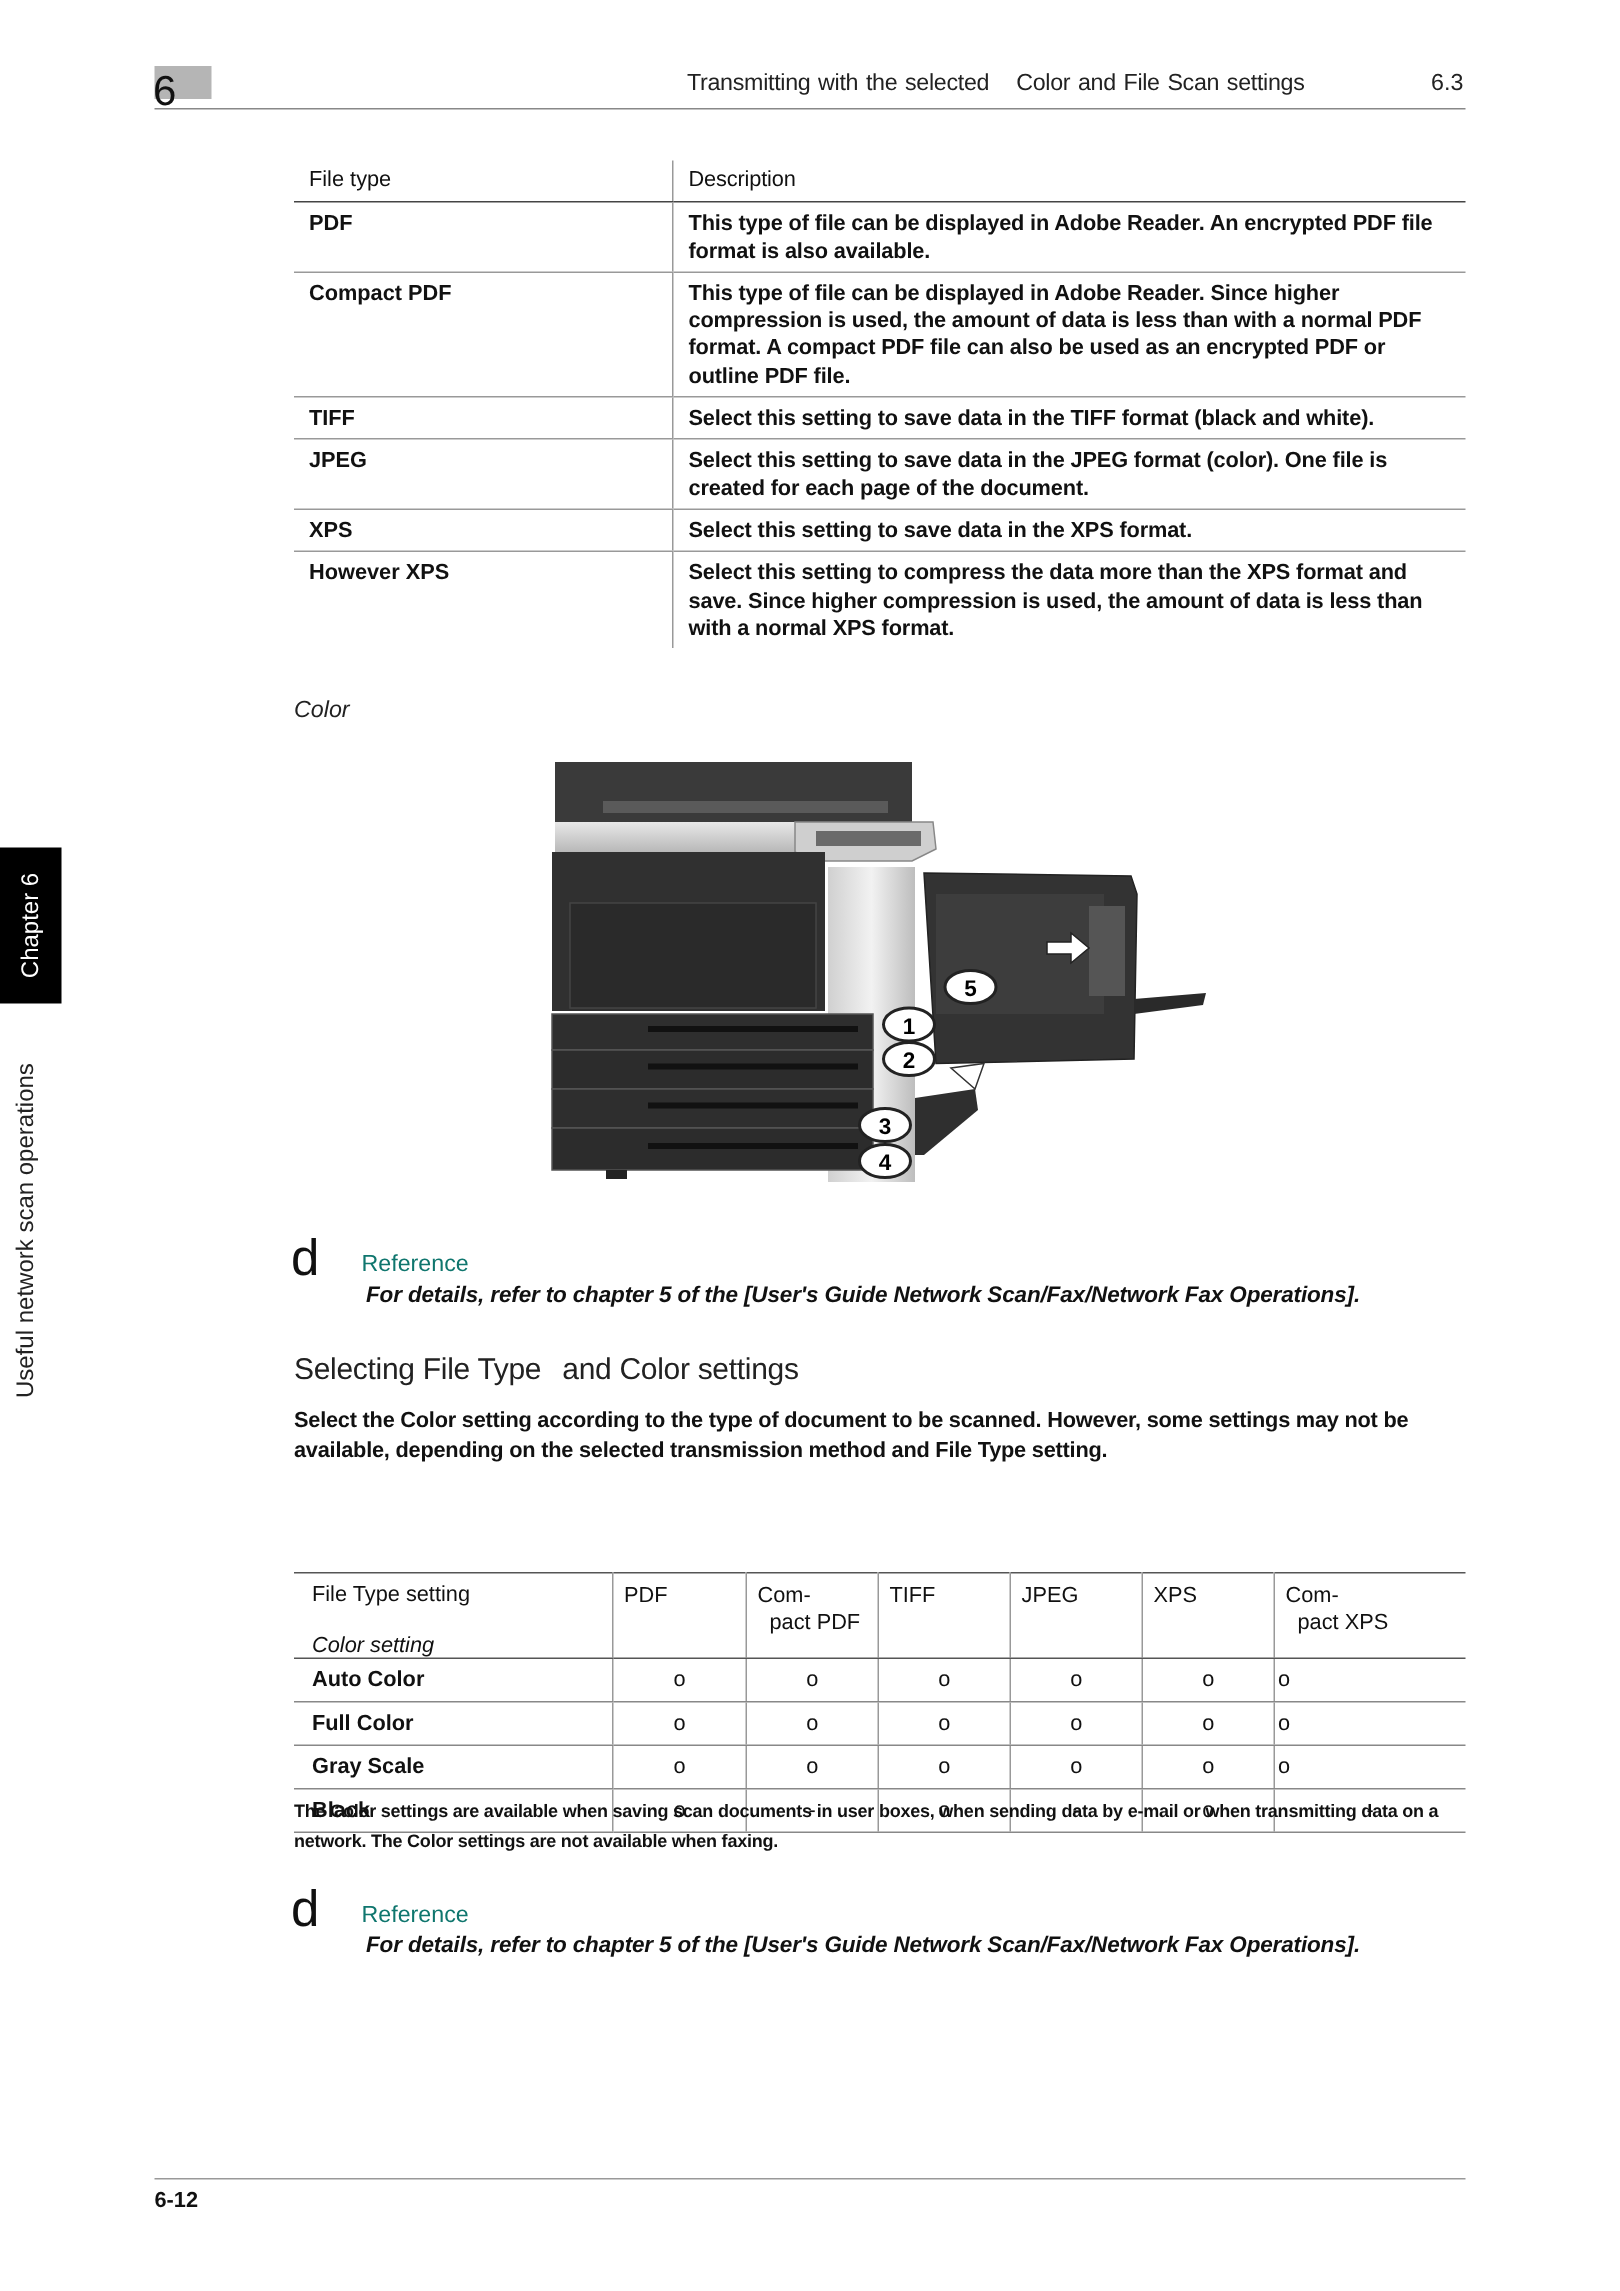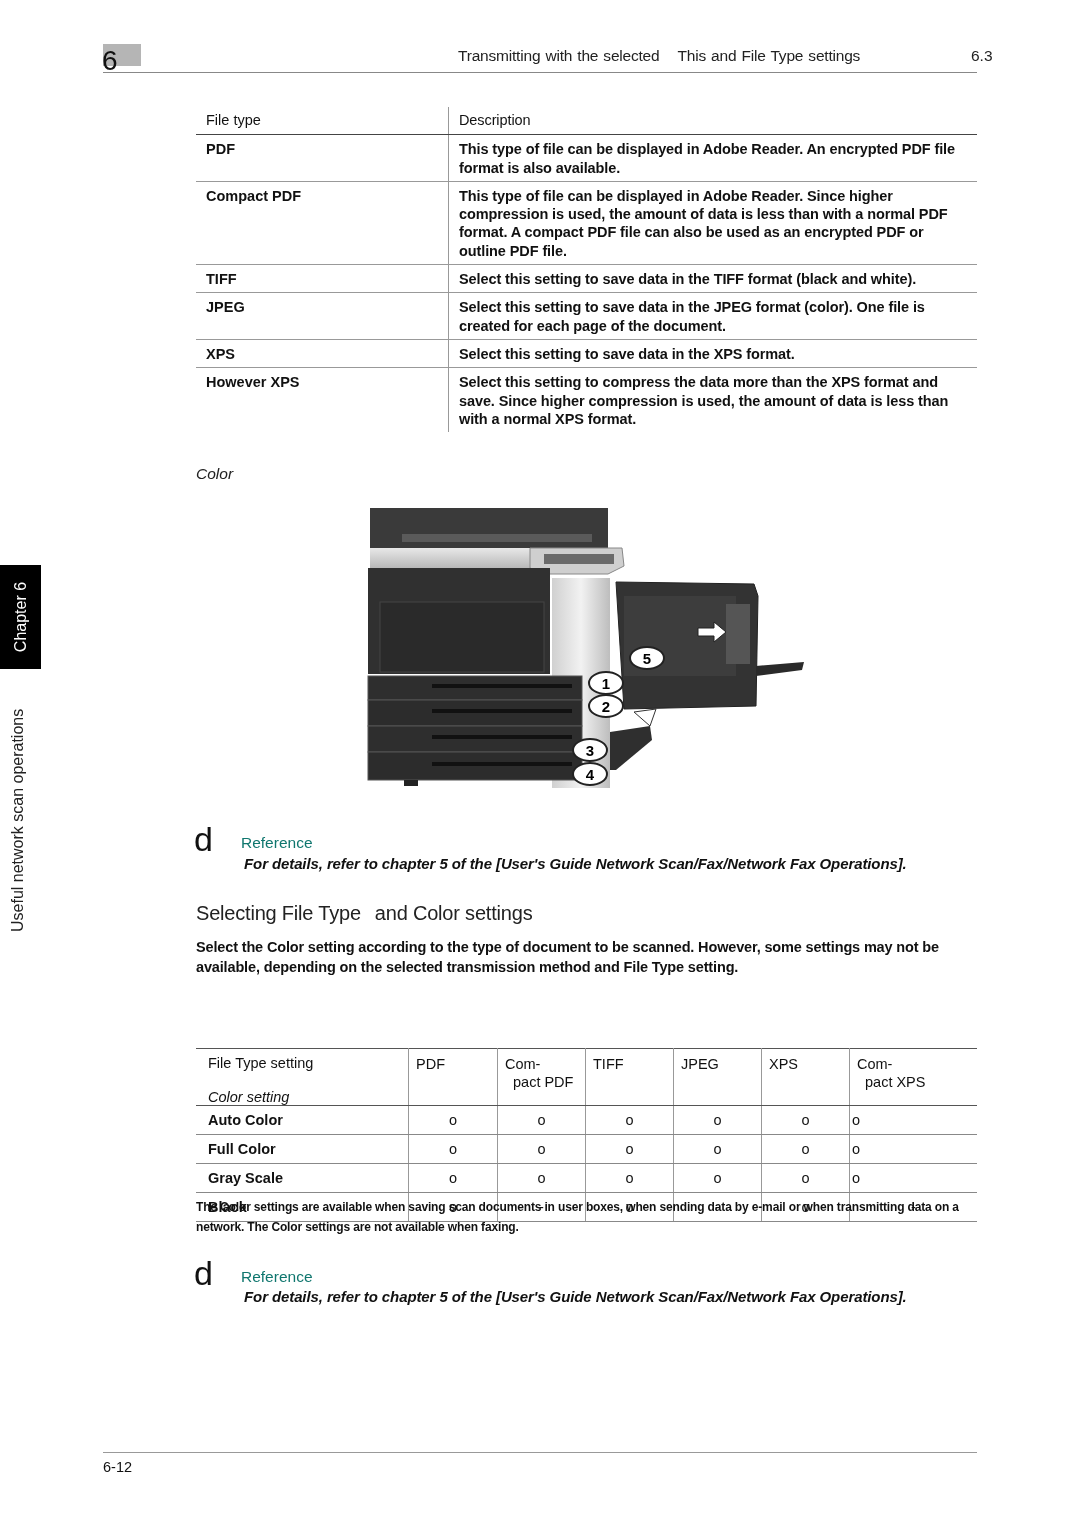--- a/index.html
+++ b/index.html
@@ -4,21 +4,21 @@
 <style>
   html, body { margin:0; padding:0; background:#fff; }
   body { width:1080px; height:1527px; position:relative; font-family:"Liberation Sans", sans-serif; color:#111; overflow:hidden; }
   .abs { position:absolute; }
 
   
   #chap-box { left:103px; top:44px; width:38px; height:22px; background:#b5b5b5; }
   #chap-num { left:102px; top:44px; font-size:28px; line-height:34px; color:#111; }
   #header-title { left:458px; top:47px; font-size:15.5px; color:#222; letter-spacing:-0.2px; word-spacing:1px; }
   #header-title .gap { display:inline-block; width:18px; }
-  #header-sec { left:954px; top:47px; font-size:15.5px; color:#222;margin-left:17px; }
+  #header-sec { left:954px; top:47px; font-size:15.5px; color:#222; }
   #header-rule { left:103px; top:72px; width:874px; height:1px; background:#888; }
 
   
   #side-tab { left:0; top:565px; width:41px; height:104px; background:#000; }
   #side-tab-text { position:absolute; left:50%; top:50%; transform:translate(-50%,-50%) rotate(-90deg); color:#fff; font-size:16px; white-space:nowrap; }
   #side-label { left:18px; top:700px; width:1px; height:250px; }
   #side-label span { position:absolute; left:0; bottom:0; transform-origin:0 0; transform:rotate(-90deg) translate(0,-9px); font-size:16px; color:#222; white-space:nowrap; }
 
   
   table { border-collapse:collapse; }
@@ -54,28 +54,28 @@
   .hdr-cell { padding:6px 0 0 7px; line-height:18px; }
   .hdr-line2 { padding-left:8px; }
   .rowlabel .l1 { display:block; margin-top:6px; }
   .rowlabel .l2 { display:block; margin-top:18px;font-style:italic; }
   #color-table td.val { text-align:center; }
   #color-table td.val.left { text-align:left; padding-left:2px; }
 
   #note-text { left:196px; top:1198px; width:810px; font-size:12px; font-weight:bold; line-height:19.5px; letter-spacing:-0.15px; }
 
   #footer-rule { left:103px; top:1452px; width:874px; height:1px; background:#999; }
-  #page-num { left:103px; top:1459px; font-size:14.5px; font-weight:normal; }
+  #page-num { left:103px; top:1459px; font-size:14.5px; font-weight:bold; }
 </style>
 </head>
 <body>
 
 <div class="abs" id="chap-box"></div>
 <div class="abs" id="chap-num">6</div>
-<div class="abs" id="header-title"><span>Transmitting with the selected</span><span class="gap"></span><span>This and File Type settings</span></div>
+<div class="abs" id="header-title"><span>Transmitting with the selected</span><span class="gap"></span><span>Color and File Scan settings</span></div>
 <div class="abs" id="header-sec">6.3</div>
 <div class="abs" id="header-rule"></div>
 
 <div class="abs" id="side-tab">
     <span id="side-tab-text">Chapter 6</span>
   </div>
 <div class="abs" id="side-label">
     <span>Useful network scan operations</span>
   </div>
 

